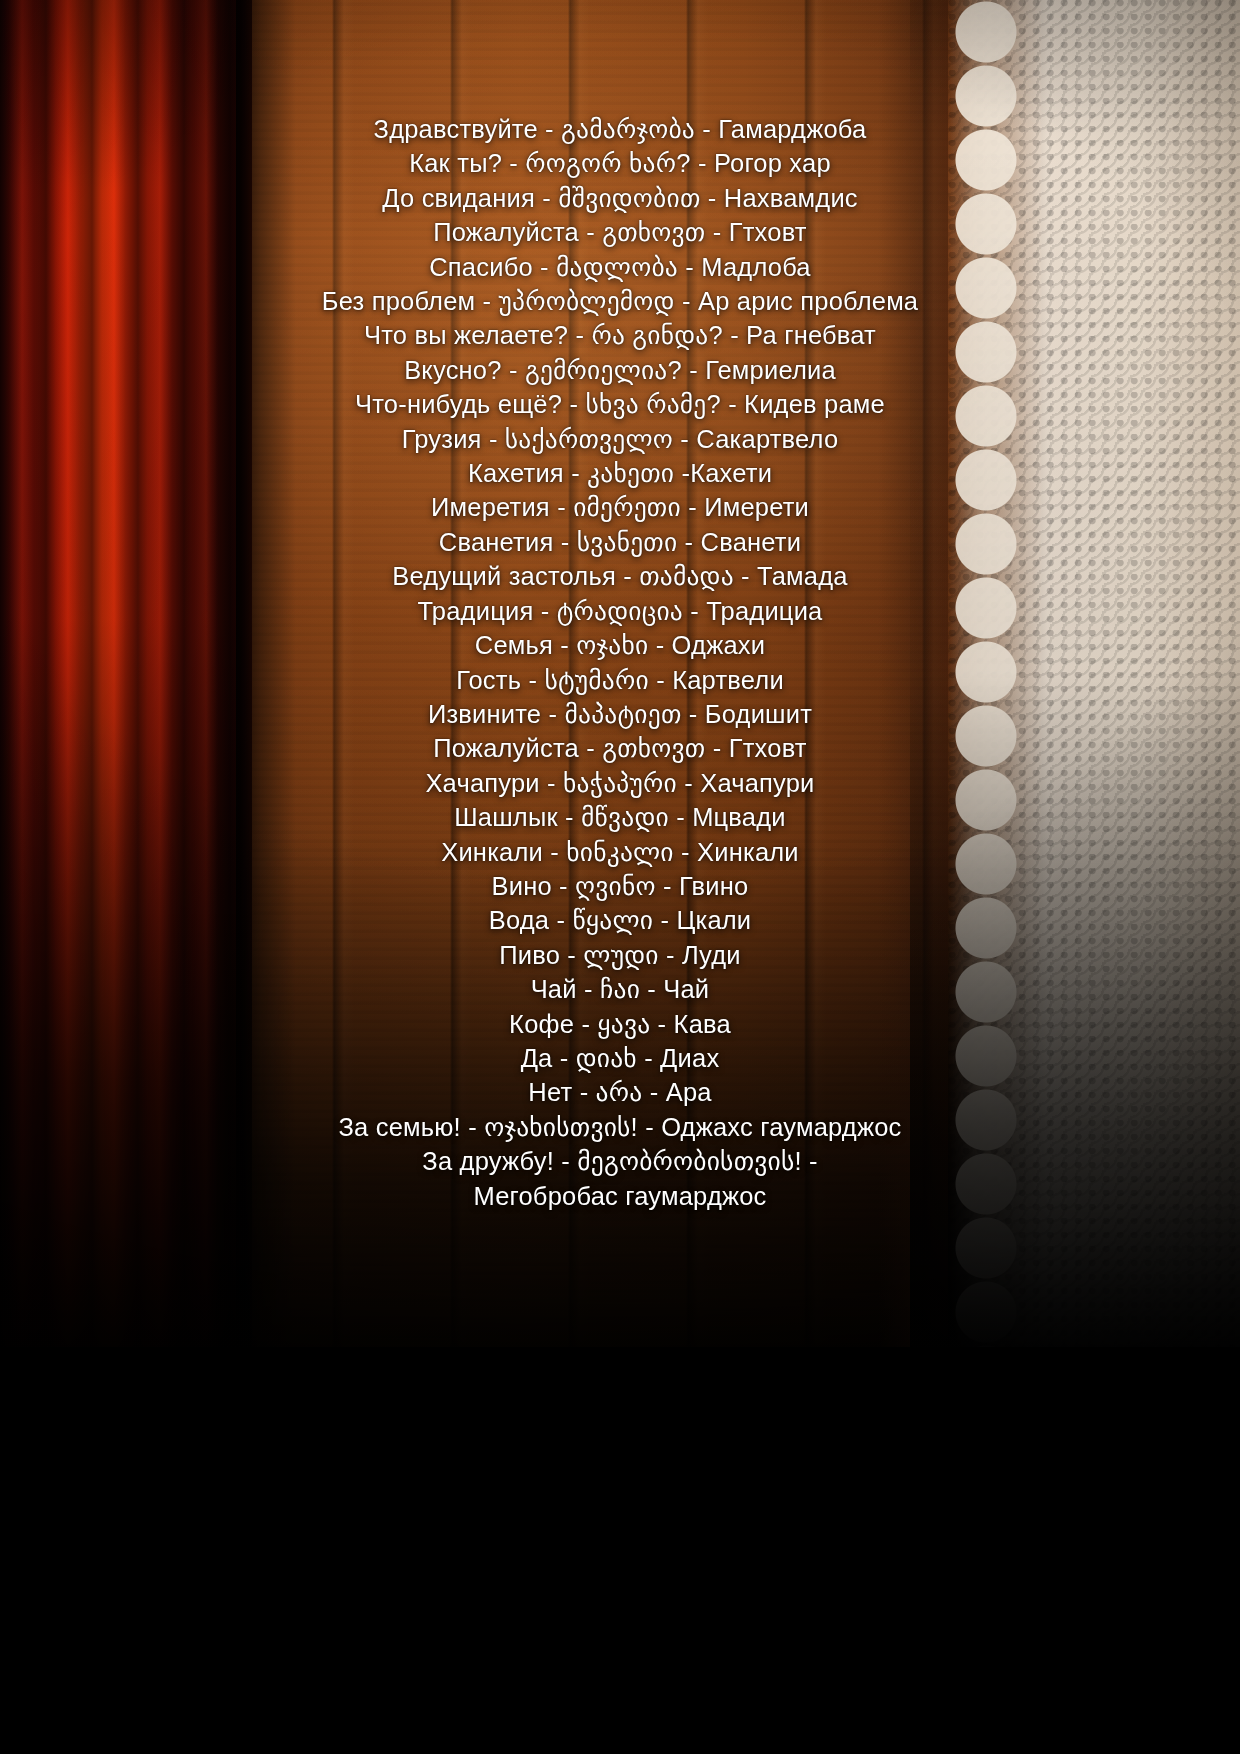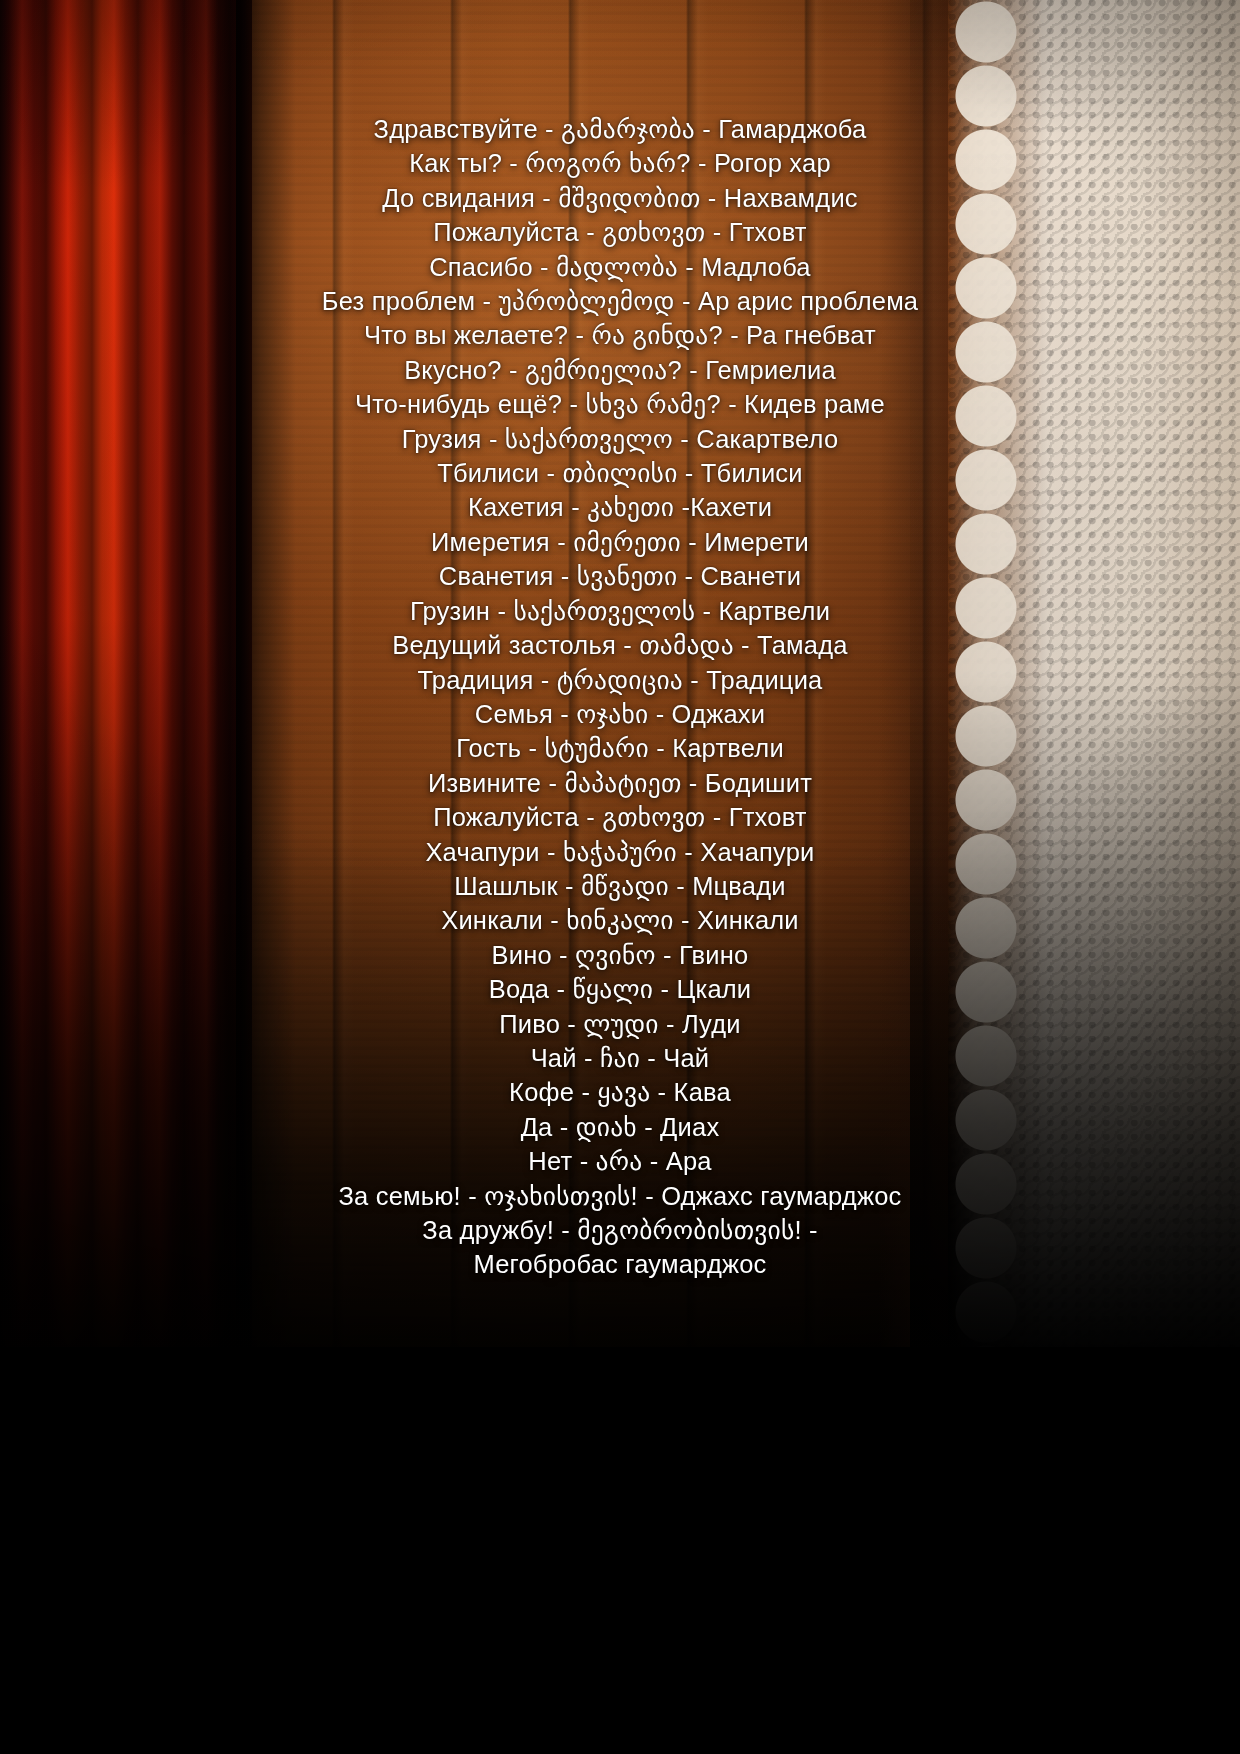--- a/index.html
+++ b/index.html
@@ -208,25 +208,23 @@
       <div class="phrase">Здравствуйте - გამარჯობა - Гамарджоба</div>
       <div class="phrase">Как ты? - როგორ ხარ? - Рогор хар</div>
       <div class="phrase">До свидания - მშვიდობით - Нахвамдис</div>
       <div class="phrase">Пожалуйста - გთხოვთ - Гтховт</div>
       <div class="phrase">Спасибо - მადლობა - Мадлоба</div>
       <div class="phrase">Без проблем - უპრობლემოდ - Ар арис проблема</div>
       <div class="phrase">Что вы желаете? - რა გინდა? - Ра гнебват</div>
       <div class="phrase">Вкусно? - გემრიელია? - Гемриелиа</div>
       <div class="phrase">Что-нибудь ещё? - სხვა რამე? - Кидев раме</div>
       <div class="phrase">Грузия - საქართველო - Сакартвело</div>
-      <div class="phrase">Тбилиси - თბილისი - Тбилиси</div>
       <div class="phrase">Кахетия - კახეთი -Кахети</div>
       <div class="phrase">Имеретия - იმერეთი - Имерети</div>
       <div class="phrase">Сванетия - სვანეთი - Сванети</div>
-      <div class="phrase">Грузин - საქართველოს - Картвели</div>
       <div class="phrase">Ведущий застолья - თამადა - Тамада</div>
       <div class="phrase">Традиция - ტრადიცია - Традициа</div>
       <div class="phrase">Семья - ოჯახი - Оджахи</div>
       <div class="phrase">Гость - სტუმარი - Картвели</div>
       <div class="phrase">Извините - მაპატიეთ - Бодишит</div>
       <div class="phrase">Пожалуйста - გთხოვთ - Гтховт</div>
       <div class="phrase">Хачапури - ხაჭაპური - Хачапури</div>
       <div class="phrase">Шашлык - მწვადი - Мцвади</div>
       <div class="phrase">Хинкали - ხინკალი - Хинкали</div>
       <div class="phrase">Вино - ღვინო - Гвино</div>

